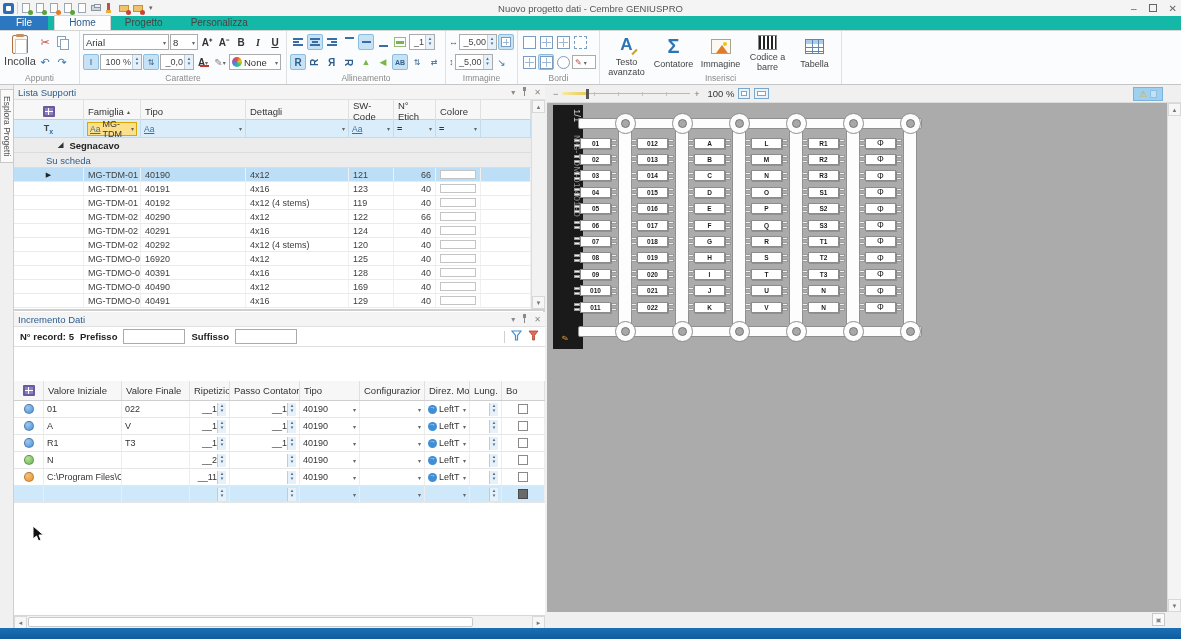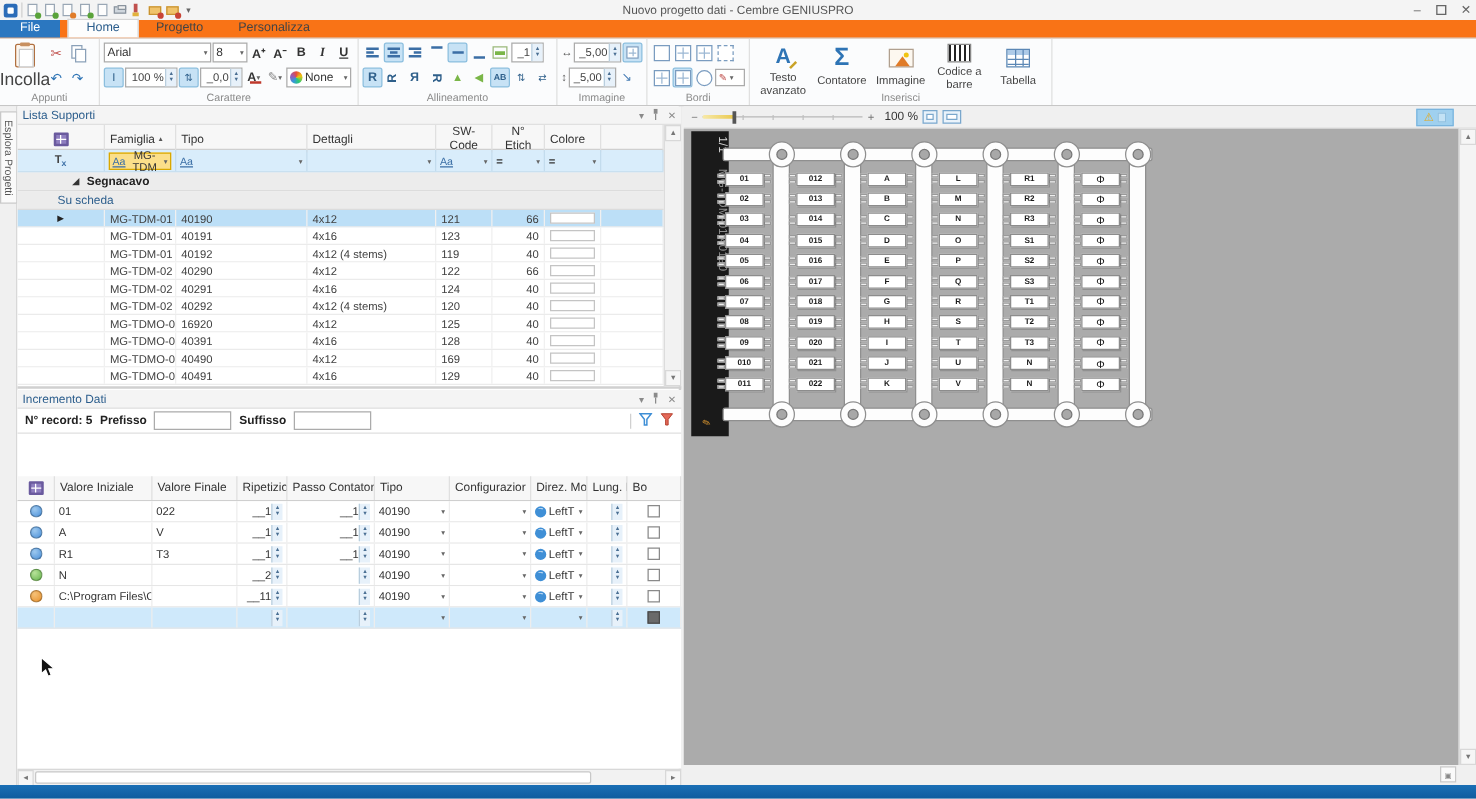--- a/index.html
+++ b/index.html
@@ -21,21 +21,21 @@
   .qbrush::after { content:""; position:absolute; left:-1px; top:7px; width:5px; height:3px; background:#e2b13c; }
   .g-green { background:#5aa33a; } .g-red { background:#c94436; } .g-orange { background:#e07b28; }
   .qat-more { font-size:7px; color:#666; padding:0 2px; }
   .title-text { position:absolute; left:0; right:0; text-align:center; font-size:9.5px; color:#555; pointer-events:none; }
   .wincontrols { position:absolute; right:4px; top:0; height:16px; display:flex; align-items:center; gap:12px; color:#666; font-size:10px; }
   .restore-glyph { width:8px; height:8px; position:relative; display:inline-block; }
   .restore-glyph::before { content:""; position:absolute; right:0; top:0; width:6px; height:6px; border:1px solid #666; }
   .restore-glyph::after { content:""; position:absolute; left:0; bottom:0; width:6px; height:6px; border:1px solid #666; background:#f4f4f4; }
 
   
-  .tabsrow { position:absolute; left:0; top:16px; width:1181px; height:15px; background:#f97316; display:flex; align-items:flex-end; border-bottom:1px solid #d5d5d5; }
+  .tabsrow { position:absolute; left:0; top:16px; width:1181px; height:15px; background:#14b8a6; display:flex; align-items:flex-end; border-bottom:1px solid #d5d5d5; }
   .rtab { padding:1px 14px 2px; font-size:10px; color:#444; }
   .rtab.file { background:#2b77c0; color:#fff; padding:1px 16px 2px; margin-right:6px; }
   .rtab.active { background:#fdfdfd; color:#2b5d8c; border:1px solid #d5d5d5; border-bottom:none; }
 
   
   .ribbon { position:absolute; left:0; top:31px; width:1181px; height:54px; background:#fbfcfd; border-bottom:1px solid #c6c6c6; display:flex; }
   .rgroup { position:relative; border-right:1px solid #e0e0e0; padding:2px 3px 12px; display:flex; }
   .rgroup-label { position:absolute; left:0; right:0; bottom:1px; text-align:center; font-size:8.5px; color:#8a8a8a; }
   .rcol { display:flex; flex-direction:column; gap:2px; }
   .rrow { display:flex; align-items:center; gap:1px; height:18px; }
@@ -44,21 +44,21 @@
   .combo { height:16px; background:#fff; border:1px solid #ababab; display:inline-flex; align-items:center; font-size:9.5px; padding:0 2px; gap:2px; color:#333; }
   .combo .caret, .caret { font-size:6px; color:#666; }
   .spinbox { height:16px; background:#fff; border:1px solid #ababab; display:inline-flex; align-items:center; font-size:9px; }
   .spinbox .sval { flex:1; text-align:right; padding-right:1px; color:#444; }
   .spinbtns { width:9px; height:100%; background:#e7f1fa; border-left:1px solid #b9cede; display:flex; flex-direction:column; align-items:center; justify-content:center; line-height:4px; }
   .spinbtns span { font-size:4.5px; color:#4a6f93; height:5px; }
   .paste-btn { width:34px; display:flex; flex-direction:column; align-items:center; justify-content:flex-start; gap:1px; padding-top:2px; }
   .clipboard { width:16px; height:19px; border:1px solid #b07040; background:#fdf6ee; border-radius:2px; position:relative; }
   .clipboard::before { content:""; position:absolute; left:3px; top:-2px; width:8px; height:3px; background:#c89060; border-radius:1px; }
   .clipboard::after { content:""; position:absolute; left:2px; top:3px; width:10px; height:13px; background:#fff; border:1px solid #c9c9c9; }
-  .paste-label { font-size:14px; color:#444; }
+  .paste-label { font-size:11px; color:#444; }
   .scissors { color:#c0504d; font-size:11px; }
   .copyicon { position:relative; width:11px; height:12px; }
   .copyicon::before { content:""; position:absolute; left:0; top:0; width:7px; height:9px; background:#fff; border:1px solid #8aa0b8; }
   .copyicon::after { content:""; position:absolute; left:3px; top:3px; width:7px; height:9px; background:#fff; border:1px solid #8aa0b8; }
   .undo { color:#2e74b5; font-size:11px; }
   .fontbtn { font-weight:bold; color:#333; font-size:10px; }
   .colorA { position:relative; font-weight:bold; color:#333; }
   .colorA::after { content:""; position:absolute; left:2px; bottom:1px; width:9px; height:2px; background:#c0392b; }
   .wheel { width:10px; height:10px; border-radius:50%; background:conic-gradient(#e74c3c,#f1c40f,#2ecc71,#3498db,#9b59b6,#e74c3c); display:inline-block; }
   .alicon { width:11px; height:10px; position:relative; display:inline-block; }
@@ -92,21 +92,21 @@
   .leftstrip { position:absolute; left:0; top:85px; width:14px; height:543px; background:#f0f0f0; border-right:1px solid #d0d0d0; }
   .vtab { position:absolute; left:0; top:4px; width:14px; height:74px; background:#fafafa; border:1px solid #c8c8c8; writing-mode:vertical-rl; font-size:8.5px; color:#555; display:flex; align-items:center; justify-content:center; }
   .leftregion { position:absolute; left:14px; top:85px; width:531px; height:543px; background:#fff; border-right:2px solid #d0d0d0; }
 
   
   .panel-title { height:15px; background:#f4f4f4; border-bottom:1px solid #e0e0e0; display:flex; align-items:center; padding:0 4px; }
   .panel-title .pt-text { color:#2b5d8c; font-size:9.5px; flex:1; }
   .pt-icons { display:flex; gap:6px; color:#8a8a8a; font-size:8px; align-items:center; }
   .ls-panel { position:absolute; left:0; top:0; width:531px; height:226px; border-bottom:2px solid #d0d0d0; overflow:hidden; }
   .ls-grid { position:absolute; left:0; top:15px; right:14px; bottom:0; }
-  .ls-cols { display:grid; grid-template-columns:70px 57px 105px 103px 45px 42px 45px 1fr;text-align:center; }
+  .ls-cols { display:grid; grid-template-columns:70px 57px 105px 103px 45px 42px 45px 1fr; }
   .ls-header { height:20px; border-bottom:1px solid #cfcfcf; background:#f7f7f7; }
   .ls-header > div { display:flex; align-items:center; padding:0 4px; border-right:1px solid #e0e0e0; color:#333; font-size:9.5px; gap:3px; }
   .hdr-grid-icon { width:12px; height:11px; margin:auto; background:#6a5a9e; border-radius:1px; position:relative; }
   .hdr-grid-icon::after { content:""; position:absolute; left:2px; top:2px; right:2px; bottom:2px; background:
       linear-gradient(#fff,#fff) 0 3px/8px 1px no-repeat, linear-gradient(#fff,#fff) 3px 0/1px 7px no-repeat, #8f7fc0; }
   .sort-asc { font-size:6px; color:#555; }
   .ls-filter { height:18px; background:#d9edfb; border-bottom:1px solid #c3dced; }
   .ls-filter > div { display:flex; align-items:center; padding:0 3px; border-right:1px solid #c3dced; gap:2px; font-size:9px; }
   .aa { color:#3a6ea5; text-decoration:underline; font-size:8.5px; }
   .tx-icon { margin:auto; font-weight:bold; color:#444; font-size:9px; }

